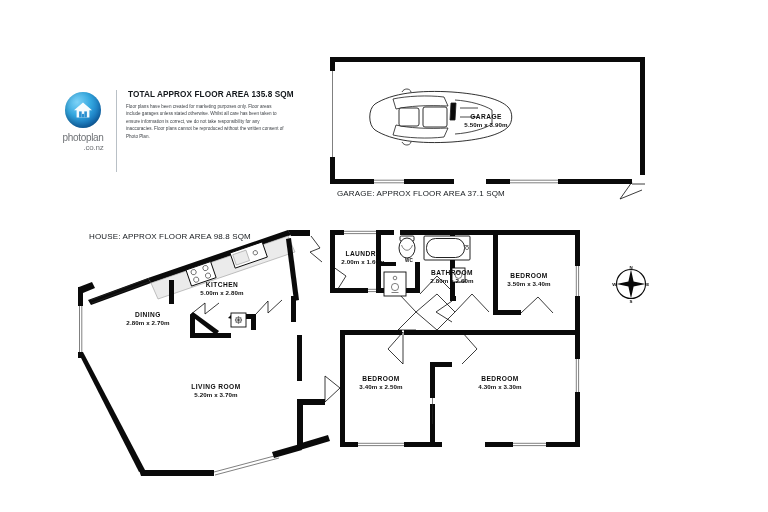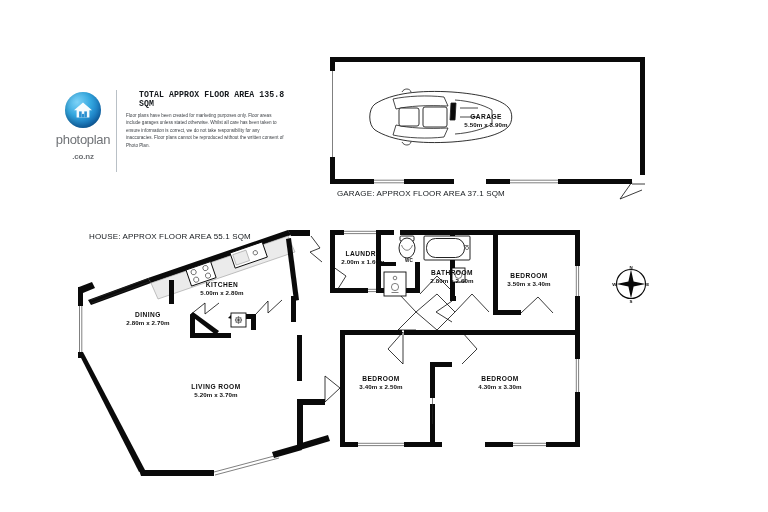--- a/index.html
+++ b/index.html
@@ -43,54 +43,53 @@
     align-items: center;
     justify-content: center;
     box-shadow: inset 0 -3px 6px rgba(0,0,0,0.25);
   }
   #logo-wordmark {
     margin-top: 5px;
     line-height: 1;
     text-align: center;
   }
   #logo-word {
-    font-size: 13px;
+    font-size: 10px;
     color: #6f7276;
     letter-spacing: -0.3px;
     display: block;
   }
   #logo-tld {
     font-size: 8px;
     color: #6f7276;
     display: block;
-    margin-top: 7px;
+    text-align: right;
+    margin-top: 1px;
     letter-spacing: -0.2px;
-    font-weight: bold;
   }
   #header-divider {
     width: 1px;
     align-self: stretch;
     background: #b9c0c6;
     margin: 2px 9px 2px 2px;
   }
   #header-text { flex: 1; padding-top: 2px; }
   #plan-title {
     font-size: 12.5px;
     font-weight: bold;
     letter-spacing: 0.2px;
     margin: 0 0 3px 0;
     color: #14181c;
   }
   #plan-subtitle {
     font-size: 8.2px;
     font-weight: bold;
     letter-spacing: 0.1px;
-    margin: 0 0 4px 13px;
+    margin: 0 0 4px 2px;
     color: #14181c;
-    font-family: Liberation Mono, monospace;
   }
   #plan-disclaimer {
     font-size: 4.6px;
     line-height: 1.62;
     color: #3b3f44;
     margin: 0;
     max-width: 160px;
   }
 
   
@@ -177,21 +176,21 @@
 
   <div id="header-divider"></div>
 
   <div id="header-text">
     <div id="plan-subtitle">TOTAL APPROX FLOOR AREA 135.8 SQM</div>
     <p id="plan-disclaimer">Floor plans have been created for marketing purposes only. Floor areas include garages unless stated otherwise. Whilst all care has been taken to ensure information is correct, we do not take responsibility for any inaccuracies. Floor plans cannot be reproduced without the written consent of Photo Plan.</p>
   </div>
 </div>
 
 <div class="area-caption" id="garage-caption">GARAGE: APPROX FLOOR AREA 37.1 SQM</div>
-<div class="area-caption" id="house-caption">HOUSE: APPROX FLOOR AREA 55.1 SQM</div>
+<div class="area-caption" id="house-caption">HOUSE: APPROX FLOOR AREA 98.8 SQM</div>
 
 <svg class="plan" id="garage-plan" aria-hidden="true">
   <g>
 
     <rect class="wall" x="330" y="57" width="315" height="5"></rect>
 
     <rect class="wall" x="330" y="57" width="5" height="14"></rect>
     <rect class="wall" x="330" y="157" width="5" height="27"></rect>
     <line class="thinner" x1="332.5" y1="71" x2="332.5" y2="157"></line>
 

